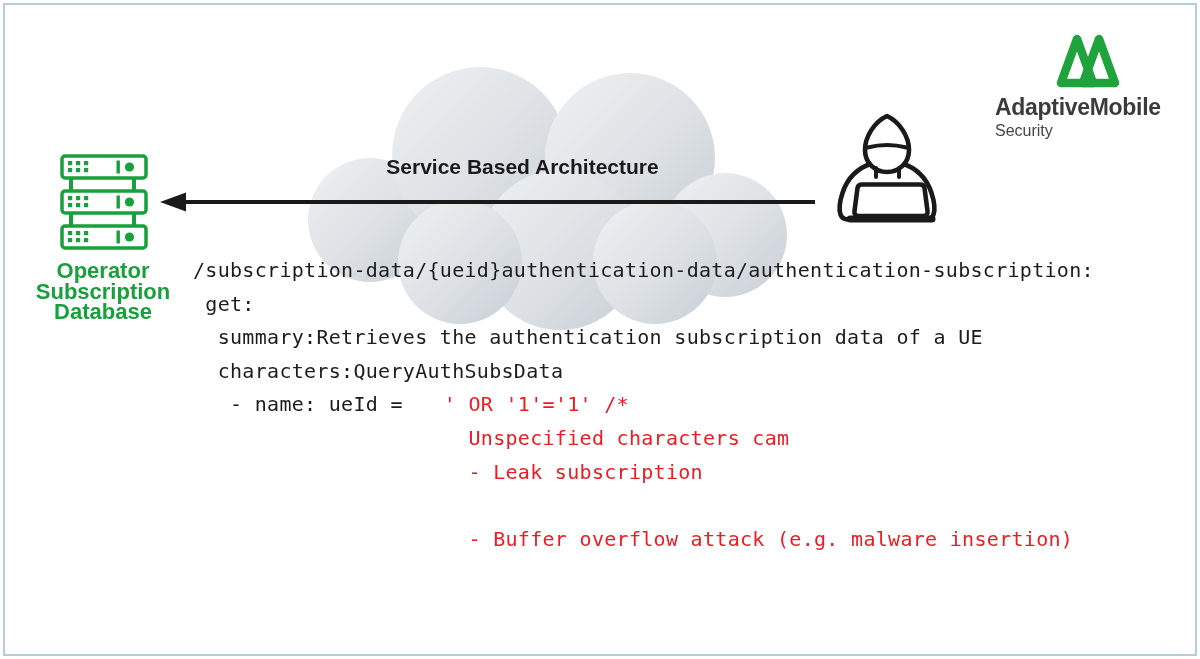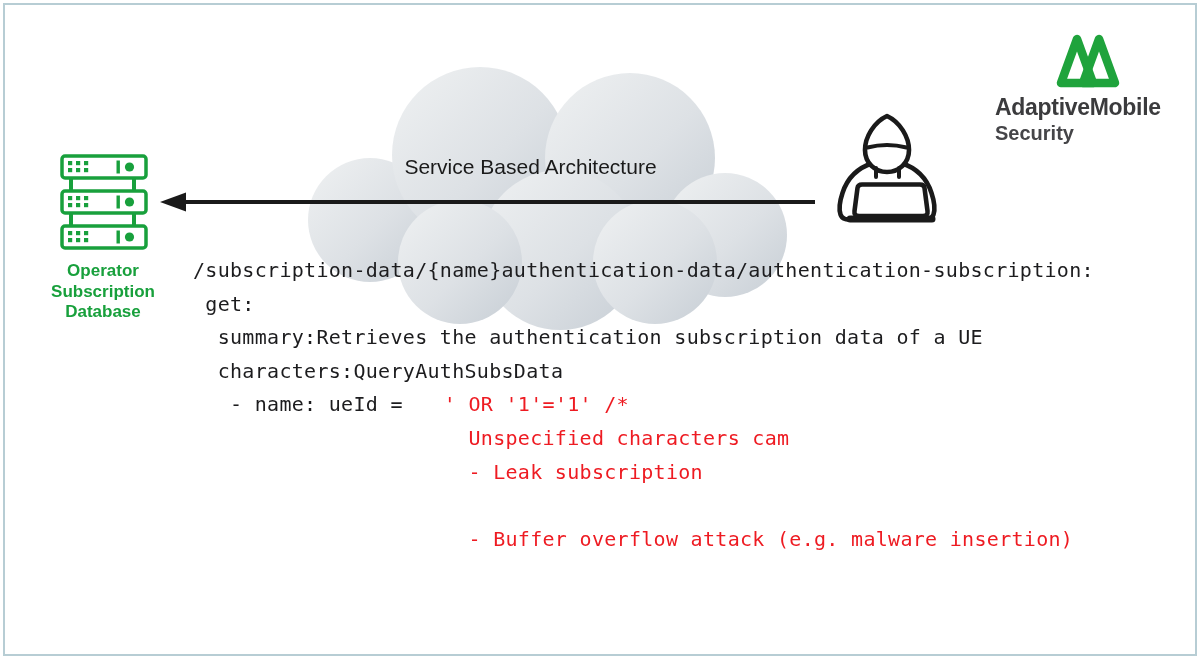--- a/index.html
+++ b/index.html
@@ -6,34 +6,34 @@
   .canvas{
     position:relative;width:1200px;height:659px;background:#ffffff;overflow:hidden;
     font-family:"Liberation Sans",sans-serif;
   }
   .frame{
     position:absolute;left:3px;top:3px;right:3px;bottom:3px;
     border:2px solid #B7CDD4;pointer-events:none;
   }
   .cloud{position:absolute;left:290px;top:60px;}
   .cloud-title{
-    position:absolute;left:328px;top:155px;width:405px;text-align:center;
-    font-size:21px;font-weight:normal;color:#1A1A1A;
+    position:absolute;left:320px;top:155px;width:405px;text-align:center;
+    font-size:21px;font-weight:bold;color:#1A1A1A;
   }
   .arrow{position:absolute;left:150px;top:185px;}
   .server{position:absolute;left:60px;top:154px;}
   .db-label{
     position:absolute;left:23px;top:261px;width:160px;text-align:center;
-    color:#18A03C;font-weight:bold;font-size:17px;line-height:20.5px;
+    color:#18A03C;font-weight:bold;font-size:22px;line-height:20.5px;
   }
   .hacker{position:absolute;left:825px;top:105px;}
   .logo{position:absolute;left:995px;top:30px;width:180px;text-align:left;}
   .logo-mark{display:block;margin:0 auto 2px auto;}
   .logo-bold{font-size:23px;font-weight:bold;color:#3B3B3D;letter-spacing:-0.3px;}
-  .logo-light{font-size:20px;font-weight:700;color:#454548;margin-top:1px;}
+  .logo-light{font-size:16px;font-weight:400;color:#454548;margin-top:1px;}
   .code{
     position:absolute;left:193px;top:254px;
     font-family:"DejaVu Sans Mono","Liberation Mono",monospace;
     font-size:20px;line-height:33.6px;letter-spacing:0.3px;color:#1C1C1E;
   }
   .code-line{white-space:pre;}
   .code-line .hl{color:#EE1B22;margin-left:41px;}
 </style>
 </head>
 <body>
@@ -136,21 +136,21 @@
       <g stroke="#1FA33C" stroke-width="8.5" fill="none" stroke-linejoin="round">
         <path d="M15 53 L31 9 L47 53 Z"></path>
         <path d="M37 53 L53 9 L69 53 Z"></path>
       </g>
     </svg>
     <div class="logo-bold">AdaptiveMobile</div>
     <div class="logo-light">Security</div>
   </div>
 
   <div class="code">
-    <div class="code-line"><span>/subscription-data/{name}authentication-data/authentication-subscription:</span><span class="hl"></span></div>
+    <div class="code-line"><span>/subscription-data/{ueid}authentication-data/authentication-subscription:</span><span class="hl"></span></div>
     <div class="code-line"><span> get:</span><span class="hl"></span></div>
     <div class="code-line"><span>  summary:Retrieves the authentication subscription data of a UE</span><span class="hl"></span></div>
     <div class="code-line"><span>  characters:QueryAuthSubsData</span><span class="hl"></span></div>
     <div class="code-line"><span>   - name: ueId =</span><span class="hl">' OR '1'='1' /*</span></div>
     <div class="code-line"><span>                   </span><span class="hl">Unspecified characters cam</span></div>
     <div class="code-line"><span>                   </span><span class="hl">- Leak subscription</span></div>
     <div class="code-line"><span>                   </span></div>
     <div class="code-line"><span>                   </span><span class="hl">- Buffer overflow attack (e.g. malware insertion)</span></div>
   </div>
 

